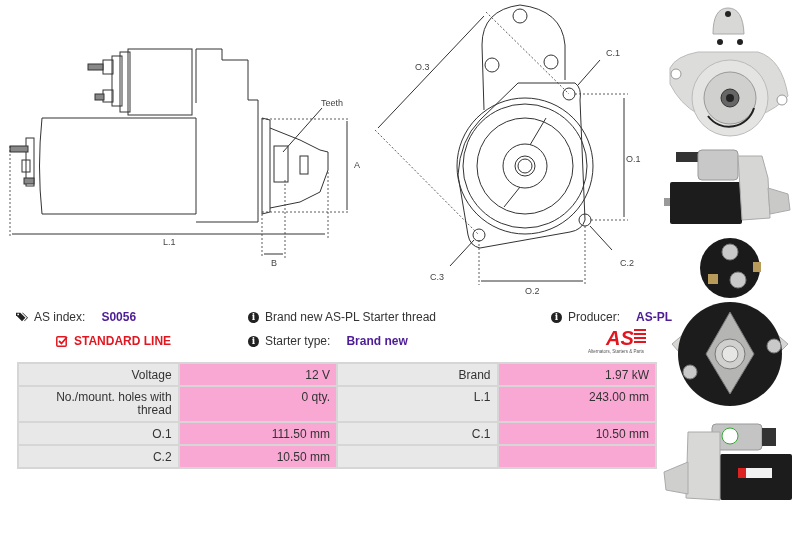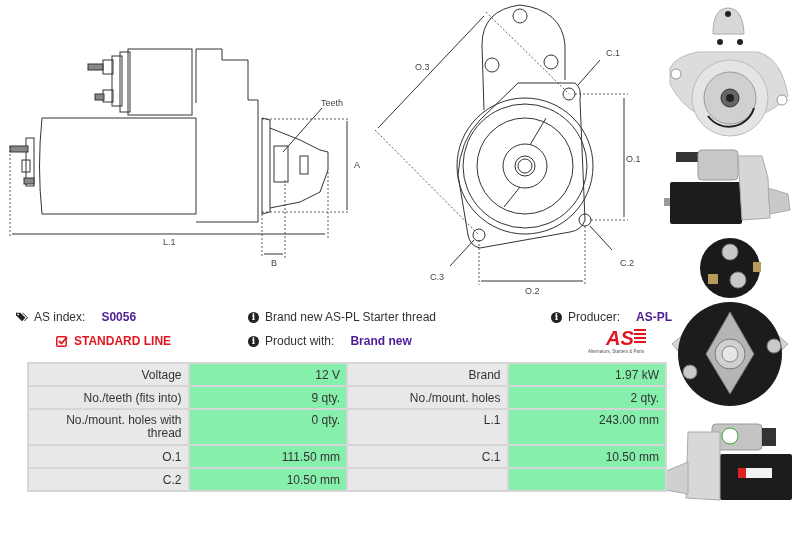--- a/index.html
+++ b/index.html
@@ -12,24 +12,24 @@
 
   .photo { position: absolute; left: 658px; width: 140px; }
 
   .info-line { position: absolute; font-size: 12px; color: #333; display: flex; align-items: center; white-space: nowrap; }
   .info-line b { color: #4c1d95; font-weight: bold; margin-left: 16px; }
   .info-line .ic { display: inline-block; width: 12px; height: 12px; margin-right: 6px; }
   .red { color: #e2161f !important; font-weight: bold; }
 
   .info-dot { width: 11px; height: 11px; border-radius: 50%; background: #222; color: #fff; font-size: 9px; font-weight: bold; line-height: 11px; text-align: center; display: inline-block; margin-right: 6px; font-family: "DejaVu Serif", serif; }
 
-  #spec-table { position: absolute; left: 27px; top: 362px; width: 640px; border-collapse: collapse; font-size: 12px; }
+  #spec-table { position: absolute; left: 17px; top: 362px; width: 640px; border-collapse: collapse; font-size: 12px; }
   #spec-table td { border: 2px solid #d6d6d6; height: 23px; padding: 0 6px; text-align: right; vertical-align: top; padding-top: 4px; }
   #spec-table td.k { background: #e8e8e8; color: #333; width: 161px; }
-  #spec-table td.v { background: #86efac; color: #333; width: 159px; }
+  #spec-table td.v { background: #f9a8d4; color: #333; width: 159px; }
   #spec-table tr.tall td { height: 36px; line-height: 13px; }
 
   .logo { position: absolute; left: 590px; top: 328px; width: 60px; height: 30px; }
   .logo-caption { position: absolute; left: 584px; top: 350px; font-size: 4px; color: #555; white-space: nowrap; }
 </style>
 </head>
 <body>
 
 <svg id="side-drawing" class="drawing" viewBox="0 0 380 280" fill="none" stroke="#333" stroke-width="1">
 
@@ -172,21 +172,21 @@
       <path d="M3 6 L5.5 8.5 L11 2" fill="none" stroke="#e2161f" stroke-width="1.8"></path>
     </svg>
   <span class="red">STANDARD LINE</span>
 </div>
 <div class="info-line" style="left:248px; top:310px;">
   <span class="info-dot">i</span>
   <span>Brand new AS-PL Starter thread</span>
 </div>
 <div class="info-line" style="left:248px; top:334px;">
   <span class="info-dot">i</span>
-  <span>Product with:</span>
+  <span>Starter type:</span>
   <b>Brand new</b>
 </div>
 <div class="info-line" style="left:551px; top:310px;">
   <span class="info-dot">i</span>
   <span>Producer:</span>
   <b>AS-PL</b>
 </div>
 
 <svg class="logo" style="left:604px; top:326px; width:44px; height:22px;" viewBox="0 0 44 22">
   <text x="2" y="19" font-size="20" font-style="italic" font-weight="bold" fill="#e2161f" font-family="Liberation Sans, sans-serif">AS</text>
@@ -200,26 +200,20 @@
 <div class="logo-caption" style="left:588px; top:349px; font-size:4.5px;">Alternators, Starters &amp; Parts</div>
 
 <table id="spec-table">
   <tbody>
     <tr>
       <td class="k">Voltage</td>
       <td class="v">12 V</td>
       <td class="k">Brand</td>
       <td class="v">1.97 kW</td>
     </tr>
-    <tr>
-      <td class="k">No./teeth (fits into)</td>
-      <td class="v">9 qty.</td>
-      <td class="k">No./mount. holes</td>
-      <td class="v">2 qty.</td>
-    </tr>
     <tr class="tall">
       <td class="k">No./mount. holes with thread</td>
       <td class="v">0 qty.</td>
       <td class="k">L.1</td>
       <td class="v">243.00 mm</td>
     </tr>
     <tr>
       <td class="k">O.1</td>
       <td class="v">111.50 mm</td>
       <td class="k">C.1</td>

